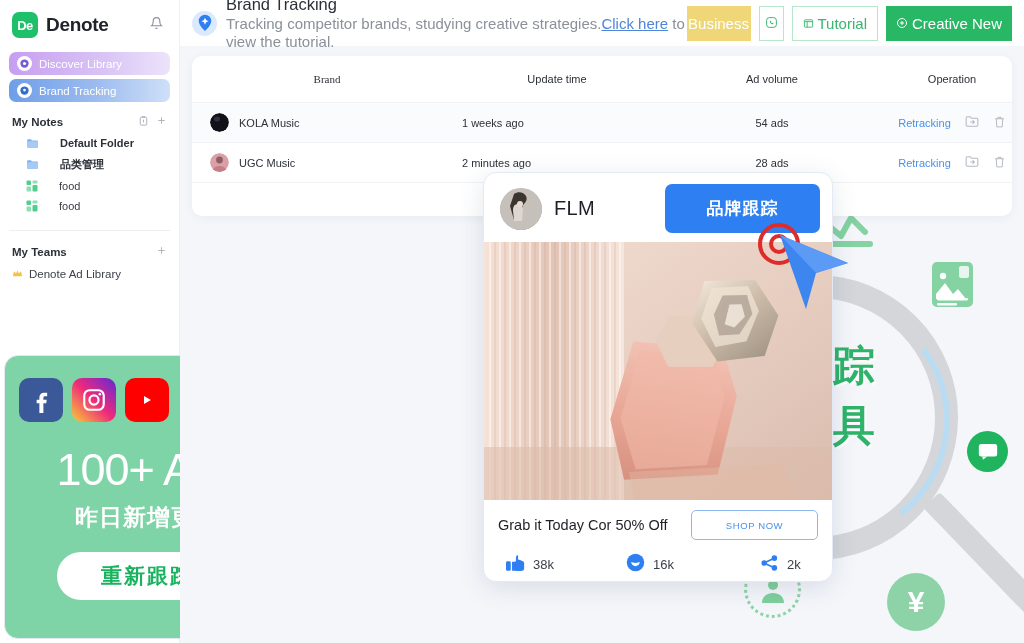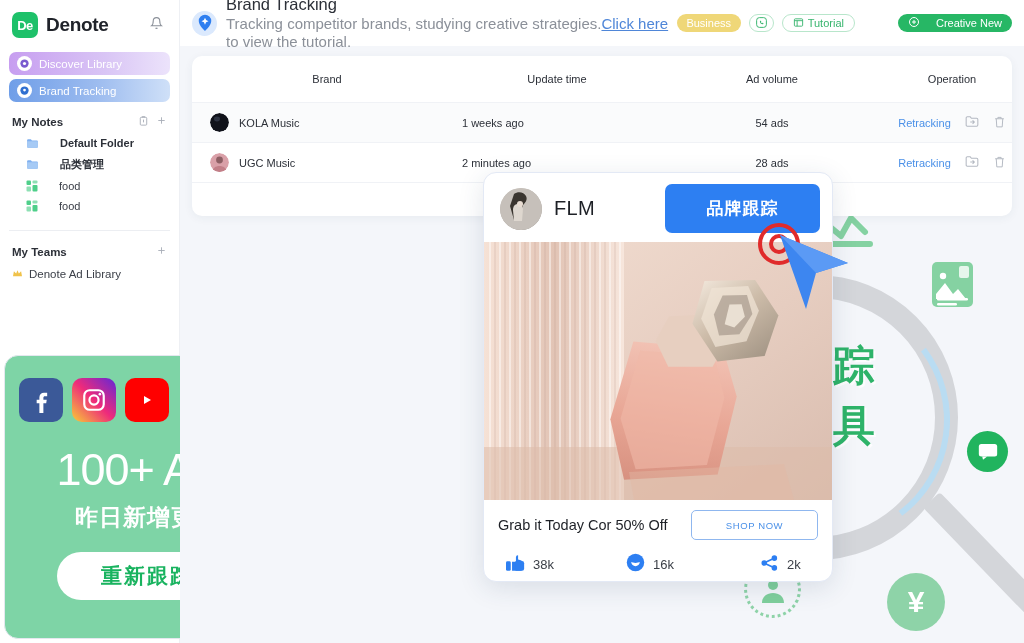--- a/index.html
+++ b/index.html
@@ -112,44 +112,44 @@
     width: 25px; height: 25px; border-radius: 50%;
     background: #dbe9fd; display: flex; align-items: center; justify-content: center;
     flex: 0 0 25px; margin-right: 9px;
   }
   .tb-texts { line-height: 1.25; }
   .tb-title { font-size: 16.5px; color: #2c3038; font-weight: 500; }
   .tb-sub { font-size: 15px; color: #8b9099; }
   .tb-sub a { color: #4f86d8; text-decoration: underline; }
   .tb-right { margin-left: auto; display: flex; align-items: center; gap: 8px; }
   .pill {
-    height: 18px; border-radius: 10px; display: flex; align-items: center; justify-content: center;
-    font-size: 11px; padding: 0 10px; cursor: pointer; white-space: nowrap;
+    height: 35px; border-radius: 0; display: flex; align-items: center; justify-content: center;
+    font-size: 15px; padding: 0 10px; cursor: pointer; white-space: nowrap;
   }
   .pill.business { background: #efd778; color: #ffffff; font-weight: 500; width: 64px; }
   .pill.ghost { border: 1px solid #b8e6cb; color: #38b56e; background: #fff; gap: 4px; }
   .pill.sq { width: 25px; padding: 0; }
-  .pill.primary { background: #27b765; color: #fff; gap: 16px; margin-left: 35px; }
+  .pill.primary { background: #27b765; color: #fff; gap: 4px; }
 
   
   .table-card {
     position: absolute; left: 12px; top: 56px; right: 12px; height: 160px;
     background: #ffffff; border-radius: 10px;
     box-shadow: 0 2px 10px rgba(40,60,90,.06);
     overflow: hidden; z-index: 2;
   }
   .trow { display: flex; align-items: center; height: 40px; font-size: 11px; }
   .trow.head { color: #2c3038; height: 46px; }
   .trow.body { border-top: 1px solid #f0f2f6; color: #2c3038; }
   .trow.alt { background: #fafbfc; }
   .c-brand { width: 270px; display: flex; align-items: center; gap: 10px; padding-left: 18px; }
   .c-time { width: 190px; }
   .c-vol  { width: 240px; text-align: center; }
   .c-op   { flex: 1; display: flex; align-items: center; justify-content: center; gap: 14px; }
-  .trow.head .c-brand { justify-content: center; padding-left: 0; }
+  .trow.head .c-brand { justify-content: center; padding-left: 0; font-family: Liberation Serif, serif; }
   .trow.head .c-time  { text-align: center; }
   .avatar-dot { width: 19px; height: 19px; border-radius: 50%; flex: 0 0 19px; overflow: hidden; }
   .retrack { color: #4a90e8; cursor: pointer; }
   .op-ic { color: #b4b9c2; cursor: pointer; }
 
   
   .decor { position: absolute; inset: 0; pointer-events: none; z-index: 1; }
   .magnifier-ring {
     position: absolute; left: 493px; top: 275px; width: 285px; height: 285px;
     border: 23px solid #d4d6da; border-radius: 50%;

